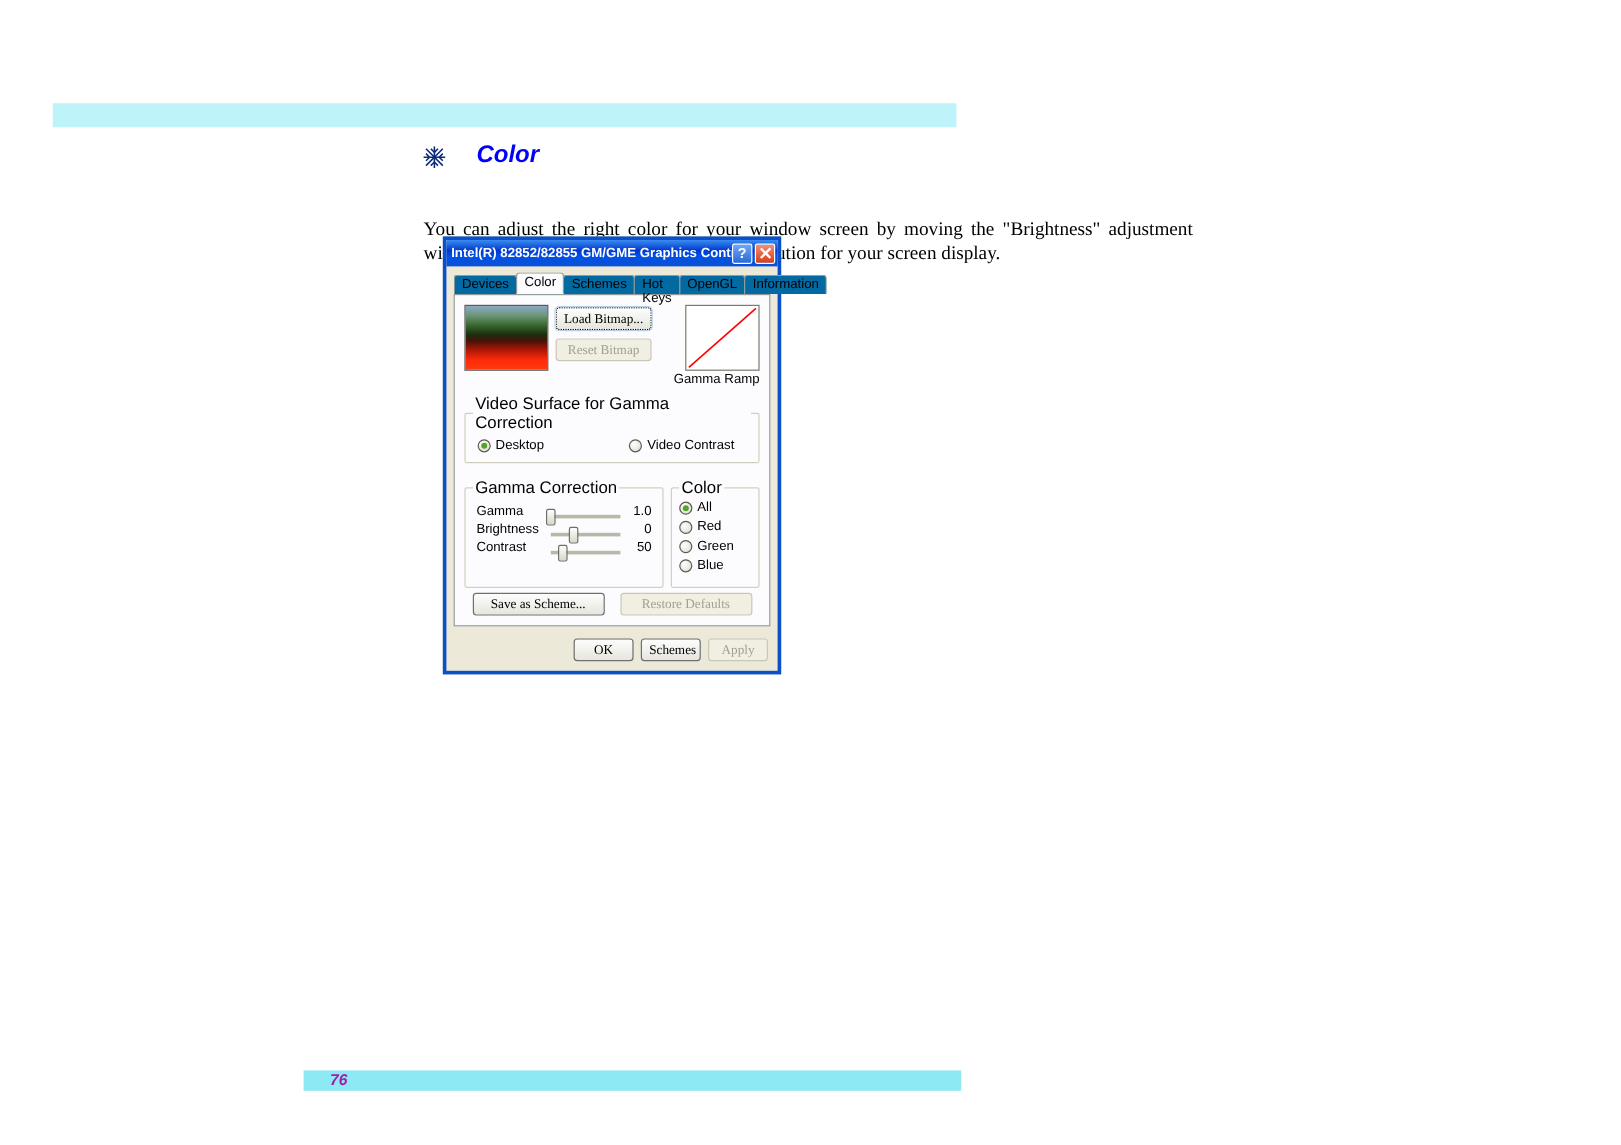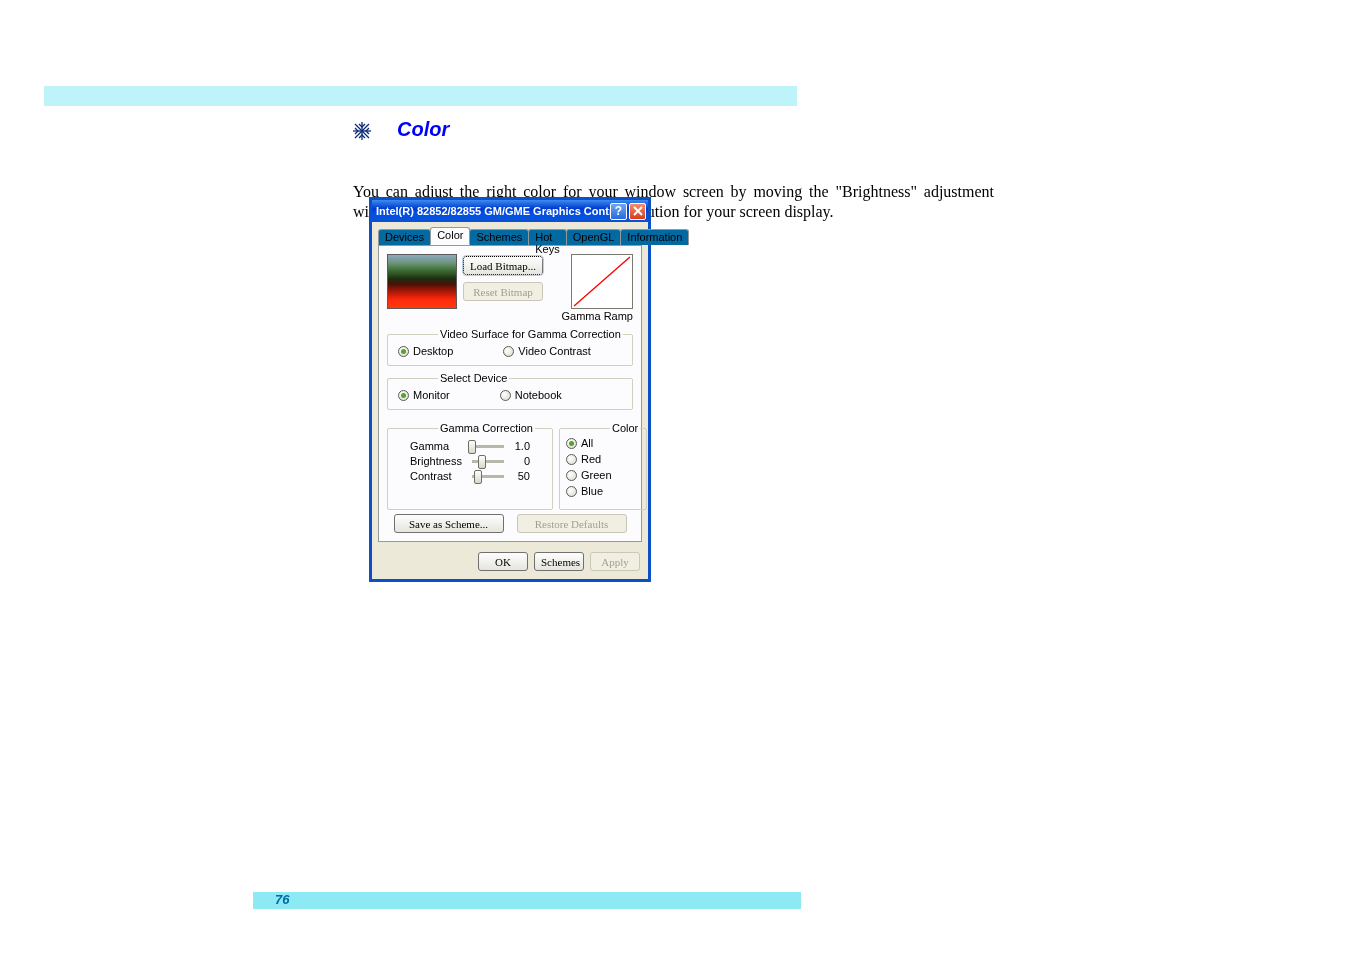--- a/index.html
+++ b/index.html
@@ -189,28 +189,27 @@
     padding-right: 0;
   }
   .ramp-wrap { margin-left:auto; }
   fieldset.grp {
     border: 1px solid #d0d0bf;
     border-radius: 2px;
     margin: 6px 0 0 0;
     padding: 3px 6px 6px 6px;
   }
   fieldset.grp legend {
-    font-size: 11px;
+    font-size: 14px;
     padding: 0 2px;
-    margin-left: 44px;
   }
   .radio-row {
     display: flex;
     align-items: center;
-    gap: 50px;
+    gap: 71px;
     padding: 2px 4px;
   }
   .radio-item {
     display: flex;
     align-items: center;
     gap: 4px;
     cursor: pointer;
   }
   .radio-dot {
     width: 11px; height: 11px;
@@ -230,22 +229,22 @@
   }
   .gc-row {
     display: flex;
     gap: 6px;
     margin-top: 6px;
   }
   .gc-left { flex: 1; }
   .gc-left fieldset, .gc-right fieldset { height: 100%; }
   .slider-row {
     display: flex;
-    align-items: center;
-    margin: 3px 16px;
+    align-items: flex-end;
+    margin: 3px 3px;
     font-size: 11px;
   }
   .slider-row .sl-label { width: 58px; }
   .slider-track {
     flex: 1;
     height: 3px;
     background: #b8b8a8;
     position: relative;
     margin: 0 4px;
   }
@@ -283,21 +282,21 @@
     background: #8DEAF4;
   }
   .page-num {
     position: absolute;
     left: 275px;
     top: 892px;
     font-family: Tahoma, Arial, sans-serif;
     font-weight: bold;
     font-style: italic;
     font-size: 13px;
-    color: #0369a1;
+    color: #a21caf;
   }
 </style>
 </head>
 <body>
 
 <div class="top-bar"></div>
 
 <span class="bullet-icon">
   <svg width="20" height="20" viewBox="0 0 20 20">
     <g stroke="#0b2a7a" stroke-width="1.3" fill="none">
@@ -363,33 +362,20 @@
           <span class="radio-dot checked"></span>
           <span>Desktop</span>
         </span>
         <span class="radio-item">
           <span class="radio-dot"></span>
           <span>Video Contrast</span>
         </span>
       </div>
     </fieldset>
 
-    <fieldset class="grp">
-      <legend>Select Device</legend>
-      <div class="radio-row">
-        <span class="radio-item">
-          <span class="radio-dot checked"></span>
-          <span>Monitor</span>
-        </span>
-        <span class="radio-item">
-          <span class="radio-dot"></span>
-          <span>Notebook</span>
-        </span>
-      </div>
-    </fieldset>
 
     <div class="gc-row">
       <div class="gc-left">
         <fieldset class="grp">
           <legend>Gamma Correction</legend>
           <div class="slider-row">
             <span class="sl-label">Gamma</span>
             <div class="slider-track">
                 <div class="slider-thumb" style="left:0%"></div>
               </div>

